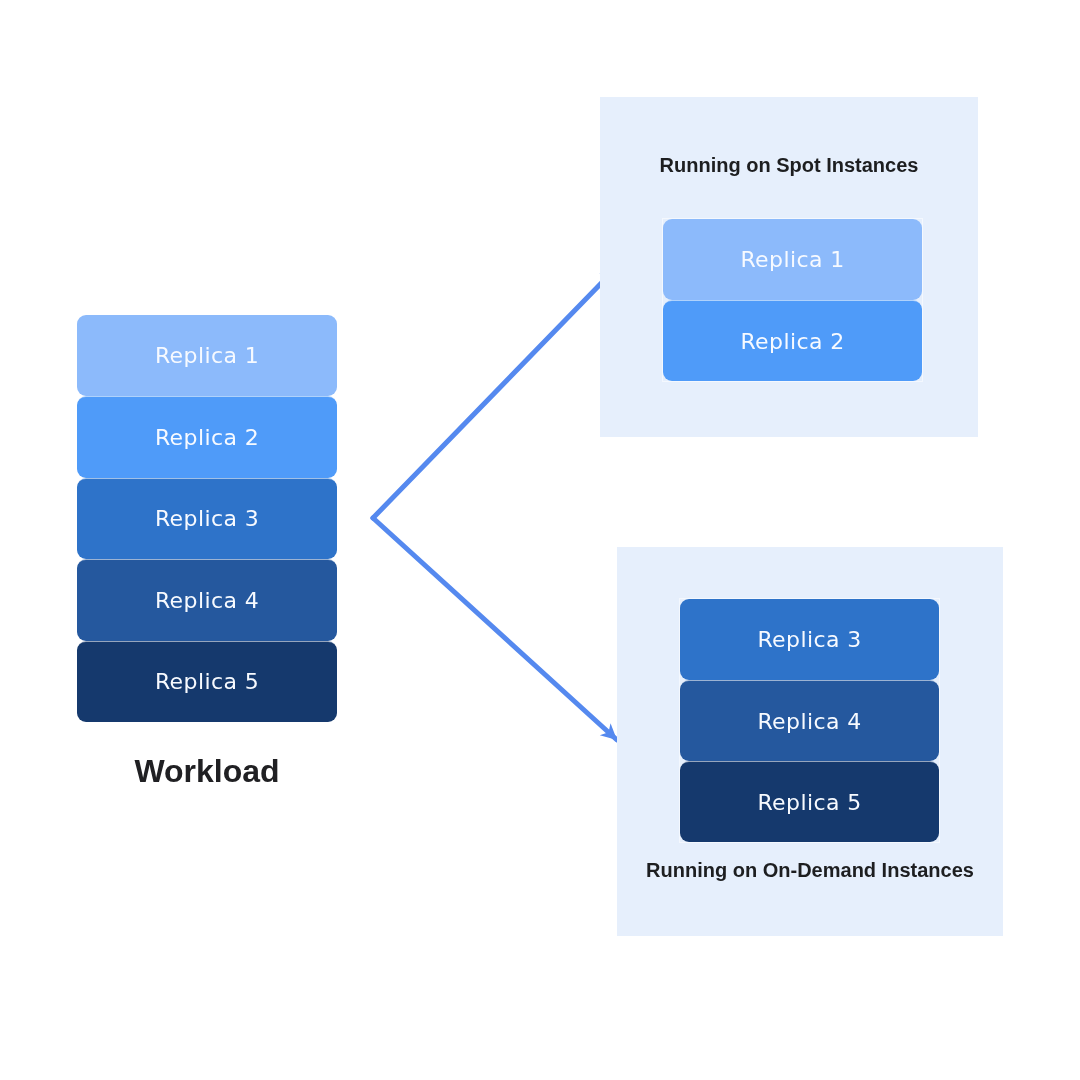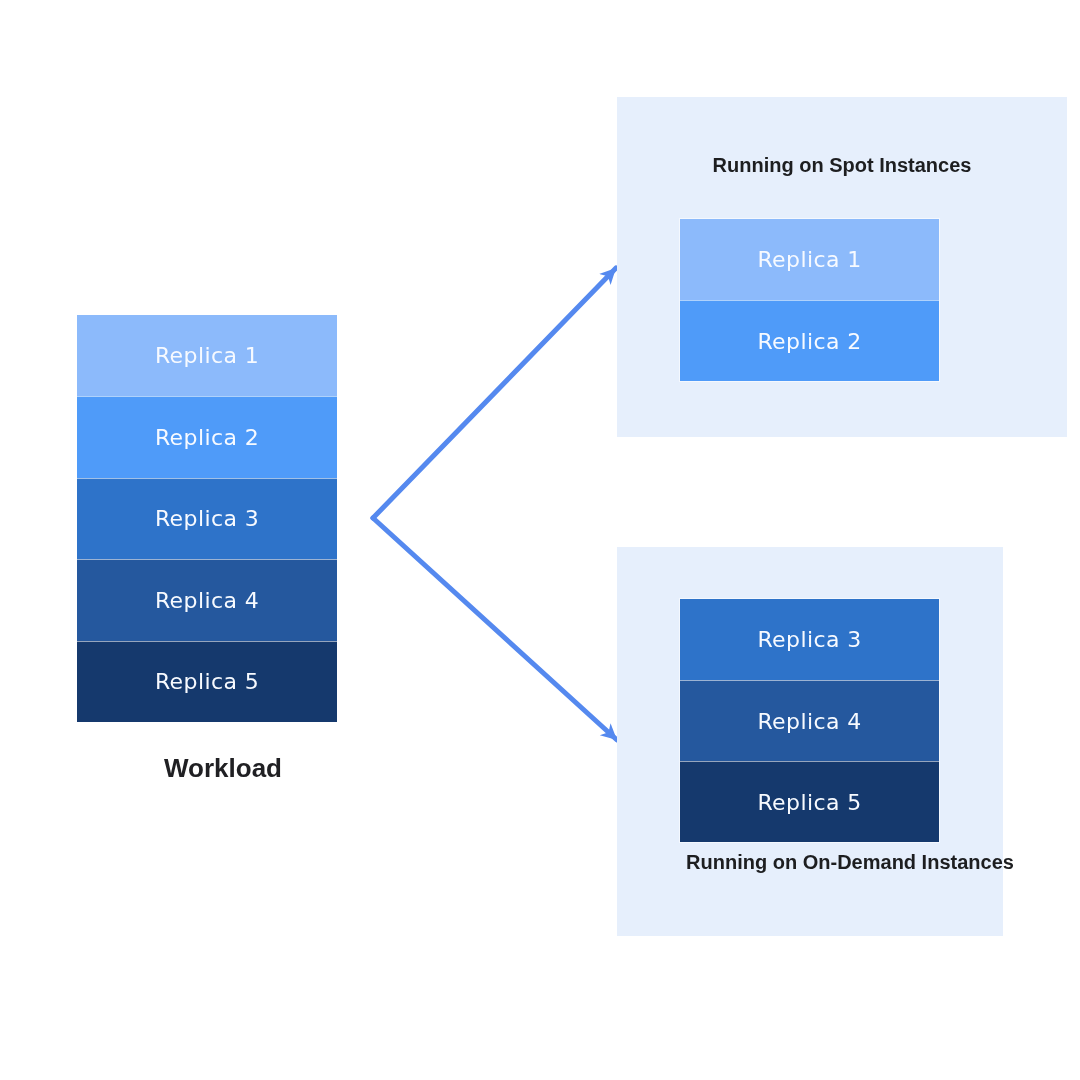--- a/index.html
+++ b/index.html
@@ -25,75 +25,76 @@
   }
   .stack {
     position: absolute;
     box-shadow: 0 0 0 1px rgba(255,255,255,0.55);
   }
   .block {
     box-sizing: border-box;
     display: flex;
     align-items: center;
     justify-content: center;
+    border-radius: 9px;
   }
   .block + .block {
     border-top: 1px solid rgba(255,255,255,0.55);
     text-align: center;
   }
   .block-label {
     font-family: "DejaVu Sans", sans-serif;
     font-weight: 400;
     font-size: 22px;
     letter-spacing: 0.4px;
     color: #f7faff;
   }
   .workload-stack {
     left: 77px;
     top: 315px;
     width: 260px;
   }
   .workload-stack .block { height: 81.4px; }
   .workload-label {
     position: absolute;
-    left: 93px;
+    left: 77px;
     top: 753px;
     width: 260px;
     text-align: center;
-    font-size: 26px;
+    font-size: 32px;
     font-weight: 700;
     color: #202023;
   }
   .panel {
     position: absolute;
     box-sizing: border-box;
   }
   .panel-spot {
-    left: 617px;
+    left: 600px;
     top: 97px;
-    width: 450px;
+    width: 378px;
     height: 340px;
   }
   .panel-ondemand {
     left: 617px;
     top: 547px;
     width: 386px;
     height: 389px;
   }
   .panel-title {
     position: absolute;
     left: 0;
     width: 100%;
     text-align: center;
     font-size: 20px;
     font-weight: 700;
     color: #1d1e20;
   }
   .panel-spot .panel-title { top: 57px; }
-  .panel-ondemand .panel-title { top: 304px; padding-left: 40px; }
+  .panel-ondemand .panel-title { top: 312px; }
   .panel-spot .stack { left: 63px; top: 122px; width: 259px; }
   .panel-spot .block { height: 81px; }
   .panel-ondemand .stack { left: 63px; top: 52px; width: 259px; }
   .panel-ondemand .block { height: 81px; }
 </style>
 </head>
 <body>
 
 <div class="canvas">
 

